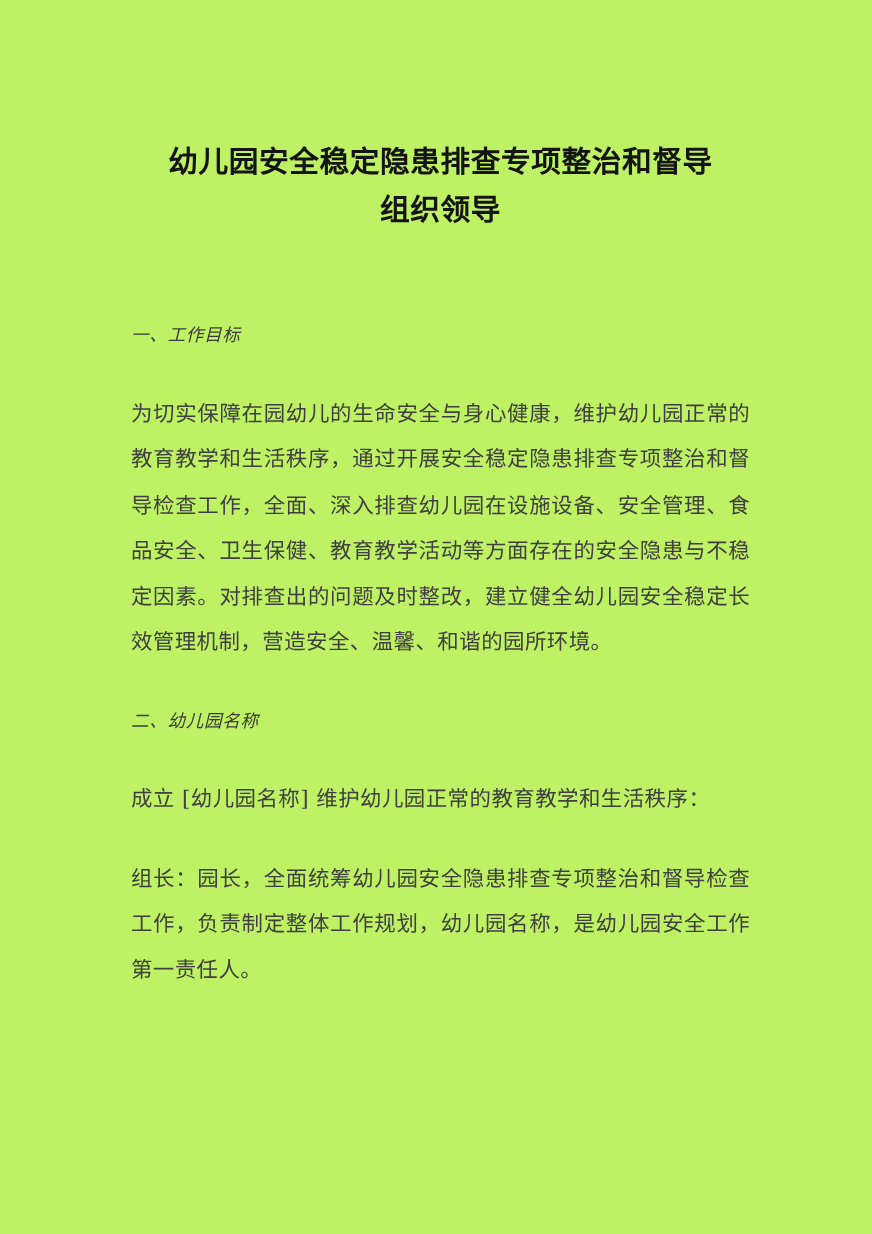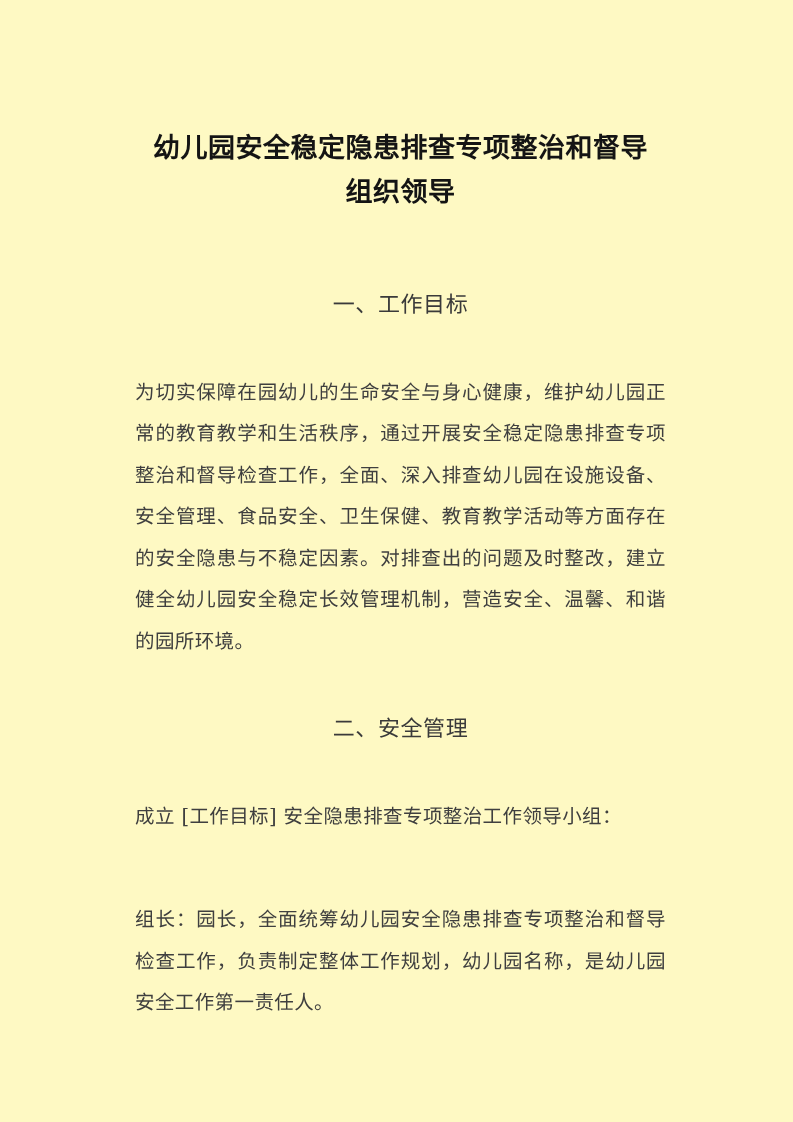--- a/index.html
+++ b/index.html
@@ -13,21 +13,21 @@
     font-family: "DejaVu Serif", "Liberation Serif", serif;
     color: #3a3a3a;
     -webkit-font-smoothing: antialiased;
   }
 
   .page {
     position: relative;
     width: 793px;
     height: 1122px;
     margin: 0 auto;
-    background: #fef9c3;
+    background: #bef264;
     box-sizing: border-box;
     overflow: hidden;
   }
 
   .content {
     position: absolute;
     left: 119px;
     top: 0;
     width: 563px;
   }
@@ -39,30 +39,31 @@
     font-weight: bold;
     line-height: 44px;
     color: #141414;
     text-align: center;
     letter-spacing: 0.5px;
     font-family: "DejaVu Serif", "Liberation Serif", serif;
   }
 
   .section-heading {
     margin: 0;
-    font-size: 22px;
+    font-size: 16px;
     font-weight: normal;
     line-height: 41.5px;
     color: #3a3a3a;
     letter-spacing: 0.6px;
-    text-align: center;
+    text-align: left;
+    font-style: italic;
   }
 
   .body-paragraph {
-    margin: 16px;
+    margin: 0;
     font-size: 19.5px;
     line-height: 41.5px;
     color: #3f3f3f;
     text-align: justify;
     text-justify: inter-ideograph;
     letter-spacing: 0.4px;
   }
 
   
   .gap-title-to-first { height: 70px; }
@@ -87,27 +88,27 @@
 
     <div class="gap-block"></div>
 
     <div class="blk">
       <p class="body-paragraph">为切实保障在园幼儿的生命安全与身心健康，维护幼儿园正常的教育教学和生活秩序，通过开展安全稳定隐患排查专项整治和督导检查工作，全面、深入排查幼儿园在设施设备、安全管理、食品安全、卫生保健、教育教学活动等方面存在的安全隐患与不稳定因素。对排查出的问题及时整改，建立健全幼儿园安全稳定长效管理机制，营造安全、温馨、和谐的园所环境。</p>
     </div>
 
     <div class="gap-block"></div>
 
     <div class="blk">
-      <p class="section-heading">二、安全管理</p>
+      <p class="section-heading">二、幼儿园名称</p>
     </div>
 
     <div class="gap-block"></div>
 
     <div class="blk">
-      <p class="body-paragraph">成立 [工作目标] 安全隐患排查专项整治工作领导小组：</p>
+      <p class="body-paragraph">成立 [幼儿园名称] 维护幼儿园正常的教育教学和生活秩序：</p>
     </div>
 
     <div class="gap-block"></div>
 
     <div class="blk">
       <p class="body-paragraph">组长：园长，全面统筹幼儿园安全隐患排查专项整治和督导检查工作，负责制定整体工作规划，幼儿园名称，是幼儿园安全工作第一责任人。</p>
     </div>
 
   </div>
 </div>

